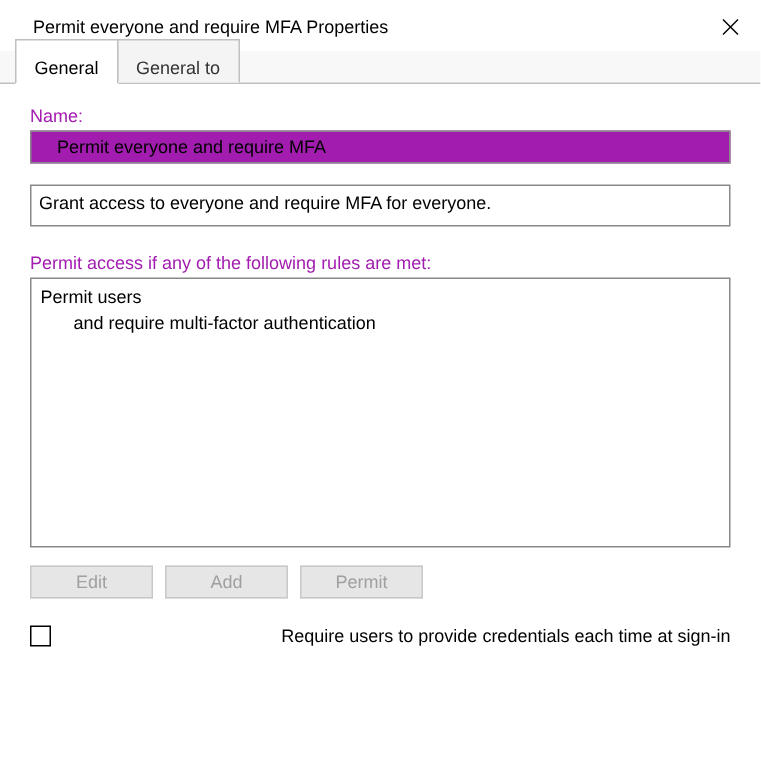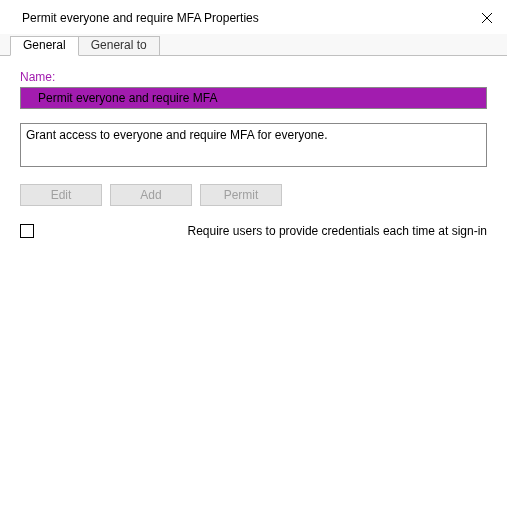--- a/index.html
+++ b/index.html
@@ -43,21 +43,21 @@
     .tabstrip {
       display: flex;
       align-items: flex-end;
       padding-left: 10px;
       border-bottom: 1px solid #c0c0c0;
       position: relative;
       height: 22px;
       background: #f8f8f8;
     }
     .tab {
-      padding: 1px 12px 3px 12px;
+      padding: 11px 12px 3px 12px;
       font-size: 12px;
       border: 1px solid #c0c0c0;
       border-bottom: none;
       background: #f4f4f4;
       margin-right: -1px;
       position: relative;
       cursor: pointer;
       color: #333;
     }
     .tab.active {
@@ -82,21 +82,21 @@
       padding: 3px 17px;
       font-family: inherit;
       font-size: 12px;
       background: #a21caf;
     }
     .field-group {
       margin-bottom: 14px;
     }
     .desc-box {
       width: 100%;
-      height: 44px;
+      height: 28px;
       border: 1px solid #888;
       padding: 4px 5px;
       font-family: inherit;
       font-size: 12px;
       resize: none;
       overflow-y: scroll;
       background: #fff;
     }
     .rules-box {
       width: 100%;
@@ -182,20 +182,27 @@
 
   <div class="field-group">
     <div class="field-label">Name:</div>
     <input type="text" class="text-input" value="Permit everyone and require MFA" style="">
   </div>
 
   <div class="field-group">
     <textarea class="desc-box" style="">Grant access to everyone and require MFA for everyone.</textarea>
   </div>
 
+  <div class="field-group" style="margin-bottom:6px;">
+    <div class="field-label">Permit access if any of the following rules are met:</div>
+    <div class="rules-box">
+      <div>Permit users</div>
+      <div class="line2">and require multi-factor authentication</div>
+    </div>
+  </div>
 
   <div class="button-row">
     <button class="btn" disabled="">Edit</button>
     <button class="btn" disabled="">Add</button>
     <button class="btn" disabled="">Permit</button>
   </div>
 
   <div class="checkbox-row">
     <span class="chk"></span>
     <span class="checkbox-label">Require users to provide credentials each time at sign-in</span>

